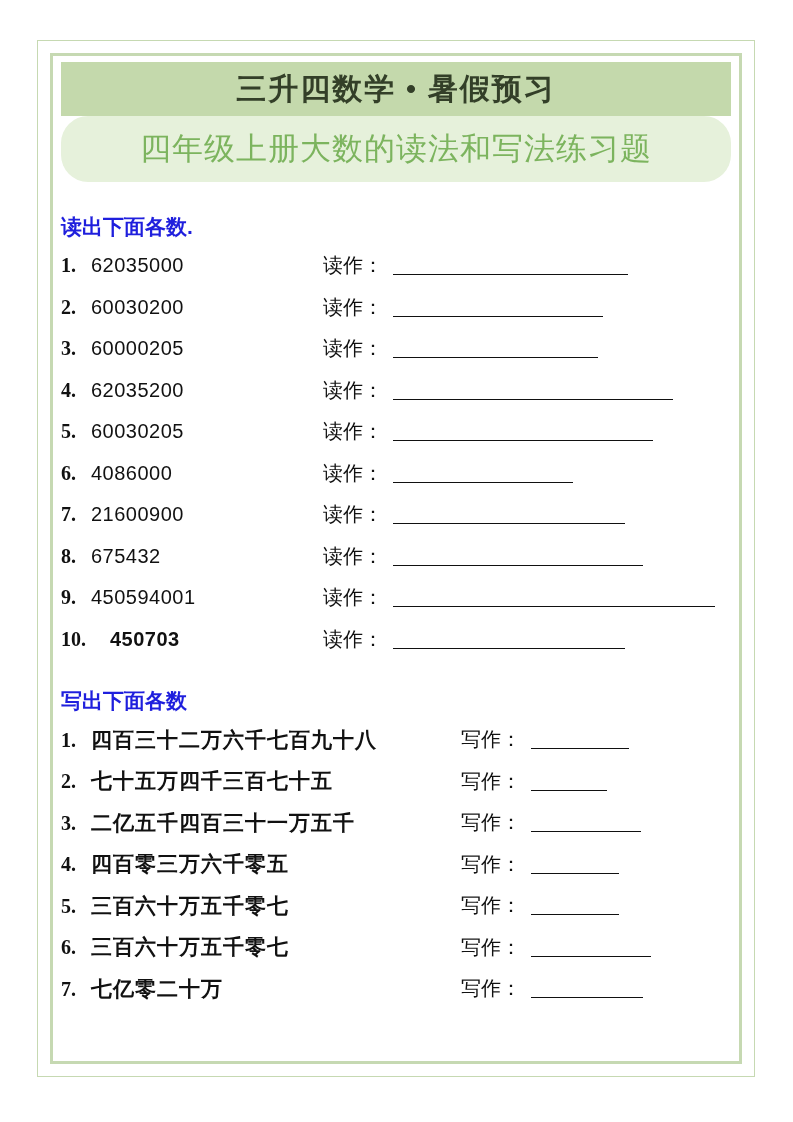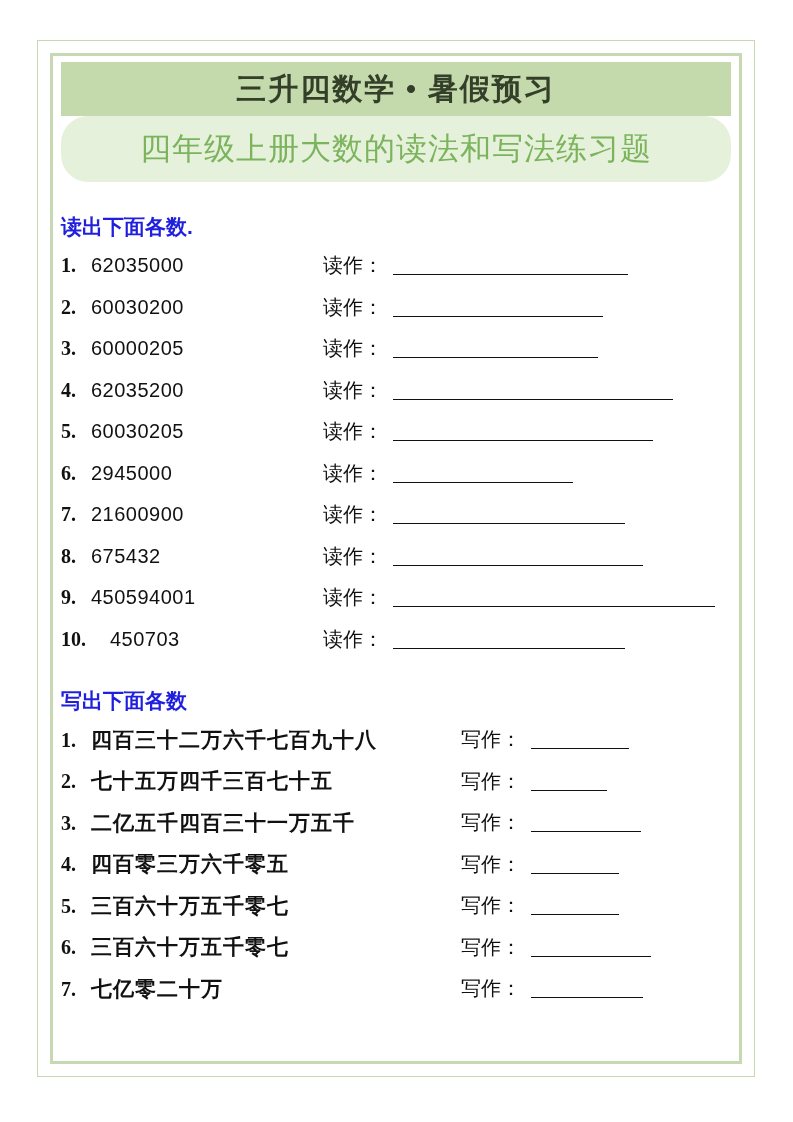--- a/index.html
+++ b/index.html
@@ -162,21 +162,21 @@
     <span class="cell-left">
       <span class="num">5.</span>
       <span class="val">60030205</span>
     </span>
     <span class="label">读作：</span>
     <span class="blank" style="width: 260px;"></span>
   </div>
           <div class="row read-row">
     <span class="cell-left">
       <span class="num">6.</span>
-      <span class="val">2945000</span>
+      <span class="val">4086000</span>
     </span>
     <span class="label">读作：</span>
     <span class="blank" style="width: 180px;"></span>
   </div>
           <div class="row read-row">
     <span class="cell-left">
       <span class="num">7.</span>
       <span class="val">21600900</span>
     </span>
     <span class="label">读作：</span>
@@ -194,21 +194,21 @@
     <span class="cell-left">
       <span class="num">9.</span>
       <span class="val">450594001</span>
     </span>
     <span class="label">读作：</span>
     <span class="blank" style="width: 322px;"></span>
   </div>
           <div class="row read-row">
     <span class="cell-left">
       <span class="num">10.</span>
-      <span class="val" style="margin-left: 24px;">450703</span>
+      <span class="val" style="margin-left: 24px; font-weight: bold;">450703</span>
     </span>
     <span class="label">读作：</span>
     <span class="blank" style="width: 232px;"></span>
   </div>
         </div>
     </div>
 
     <div class="section">
       <div class="section-heading write-heading">写出下面各数</div>
       <div class="rows" id="write-rows">

